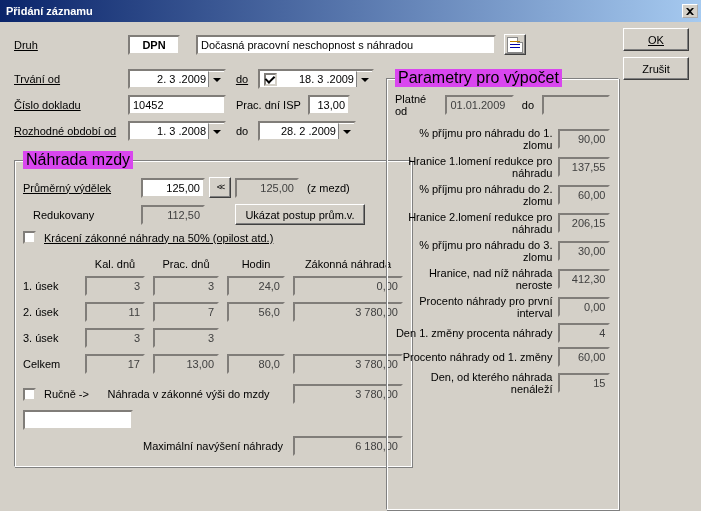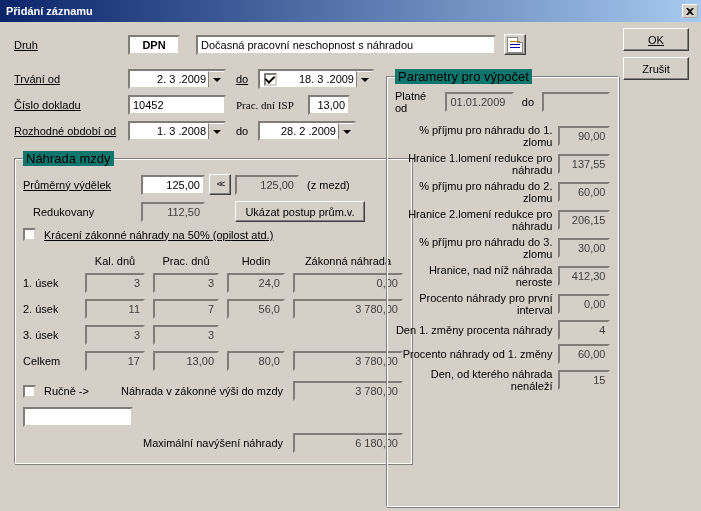--- a/index.html
+++ b/index.html
@@ -104,22 +104,22 @@
 
   fieldset.group {
     border: 1px solid #808080;
     border-right-color: #fff; border-bottom-color: #fff;
     box-shadow: inset 1px 1px 0 #fff, 1px 1px 0 #808080;
     padding: 8px 8px 8px 8px;
     margin: 0;
   }
   fieldset.group > legend {
     padding: 0 3px;
-    background: #0f766e;
-    font-size: 13px;
+    background: #d946ef;
+    font-size: 16px;
   }
 
   .row { display: flex; align-items: center; margin-bottom: 6px; gap: 4px; }
   .lbl { display: inline-block; }
 
   .u { text-decoration: underline; text-underline-offset: 1px; }
 
   .param-row { display: flex; align-items: center; justify-content: flex-end; margin-bottom: 4px; }
   .param-row .plabel { flex: 1; text-align: right; padding-right: 6px; }
   .param-row .pval { width: 52px; }
@@ -190,21 +190,21 @@
           <span style="flex:1; text-align:right; padding-right:18px;">18. 3 .2009</span>
           <span class="combo-arrow">
               <span class="tri-down"></span>
             </span>
         </span>
       </div>
 
       <div class="row">
         <span class="lbl u" style="width:110px;">Číslo dokladu</span>
         <span class="input" style="width:98px;">10452</span>
-        <span class="lbl" style="width:74px; padding-left:6px;font-family:Liberation Serif, serif;">Prac. dní ISP</span>
+        <span class="lbl" style="width:74px; padding-left:6px;">Prac. dní ISP</span>
         <span class="input right" style="width:42px;">13,00</span>
       </div>
 
       <div class="row" style="margin-bottom:10px;">
         <span class="lbl u" style="width:110px;">Rozhodné období od</span>
         <span class="combo" style="width:98px;">
           <span style="flex:1; text-align:right; padding-right:18px;">1. 3 .2008</span>
           <span class="combo-arrow">
               <span class="tri-down"></span>
             </span>
@@ -273,21 +273,21 @@
           <span class="rh">Celkem</span>
           <span class="input right gray">17</span>
           <span class="input right gray">13,00</span>
           <span class="input right gray">80,0</span>
           <span class="input right gray">3 780,00</span>
         </div>
 
         <div class="row" style="margin-top:10px;">
           <span class="chk"></span>
           <span class="lbl" style="width:46px;">Ručně -&gt;</span>
-          <span class="lbl" style="flex:1; text-align:right; padding-right:6px;">Náhrada v zákonné výši do mzdy</span>
+          <span class="lbl" style="flex:1; text-align:center; padding-right:6px;">Náhrada v zákonné výši do mzdy</span>
           <span class="input right gray" style="width:110px;">3 780,00</span>
         </div>
         <div class="row">
           <span class="input right" style="width:110px;"></span>
         </div>
         <div class="row" style="margin-bottom:0;">
           <span class="lbl" style="flex:1; text-align:right; padding-right:6px;">Maximální navýšení náhrady</span>
           <span class="input right gray" style="width:110px;">6 180,00</span>
         </div>
       </fieldset>

